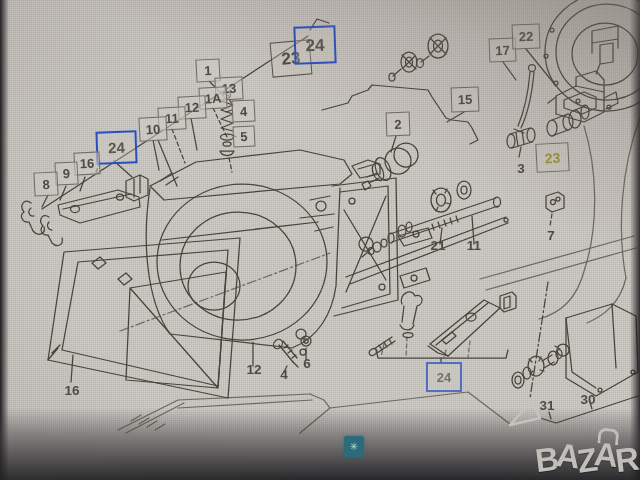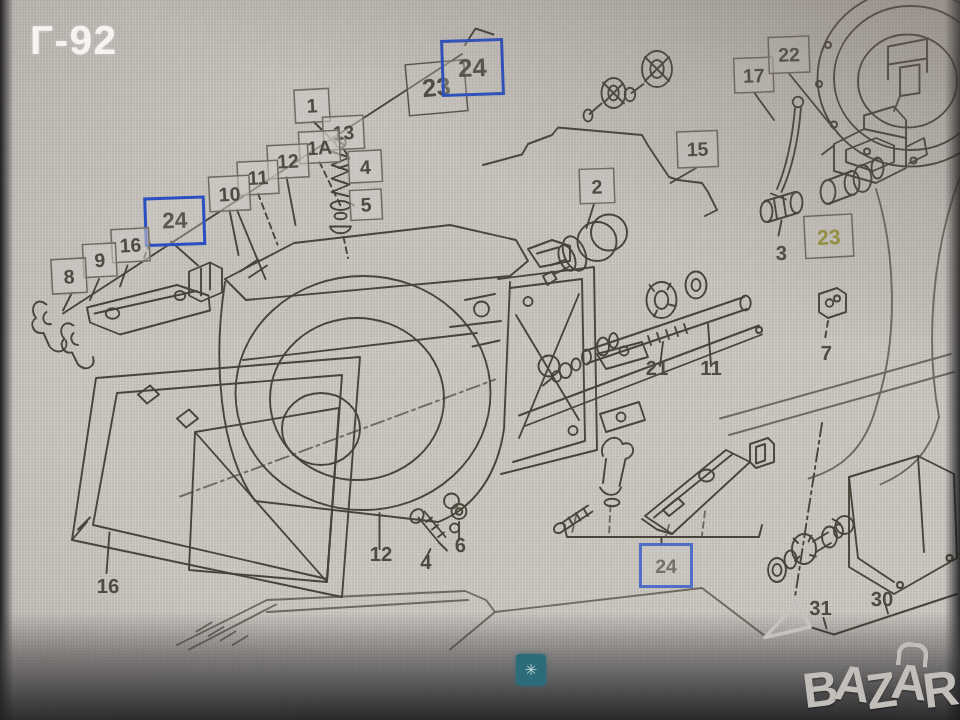--- a/index.html
+++ b/index.html
@@ -326,21 +326,20 @@
       <div class="lbl plain" style="left: 244px; top: 362px; width: 20px; height: 16px;">12</div>
       <div class="lbl plain" style="left: 277px; top: 367px; width: 14px; height: 15px;">4</div>
       <div class="lbl plain" style="left: 300px; top: 356px; width: 14px; height: 15px;">6</div>
       <div class="lbl boxed-blue-faded" style="left: 426px; top: 362px; width: 32px; height: 26px;">24</div>
       <div class="lbl plain" style="left: 537px; top: 398px; width: 20px; height: 16px;">31</div>
       <div class="lbl plain" style="left: 577px; top: 392px; width: 22px; height: 16px;">30</div>
     </div>
 
   <div class="overlay"></div>
 
-  <div class="cam-label">Г-92</div>
 
   <div class="badge">
     <span>✳</span>
   </div>
 
   <svg class="wm-tri" width="44" height="30" viewBox="0 0 44 30">
     <polygon points="6,27 28,3 36,20" fill="none" stroke="#c6c3bf" stroke-width="2.5" stroke-linejoin="round"></polygon>
   </svg>
 
   <div class="wm">

